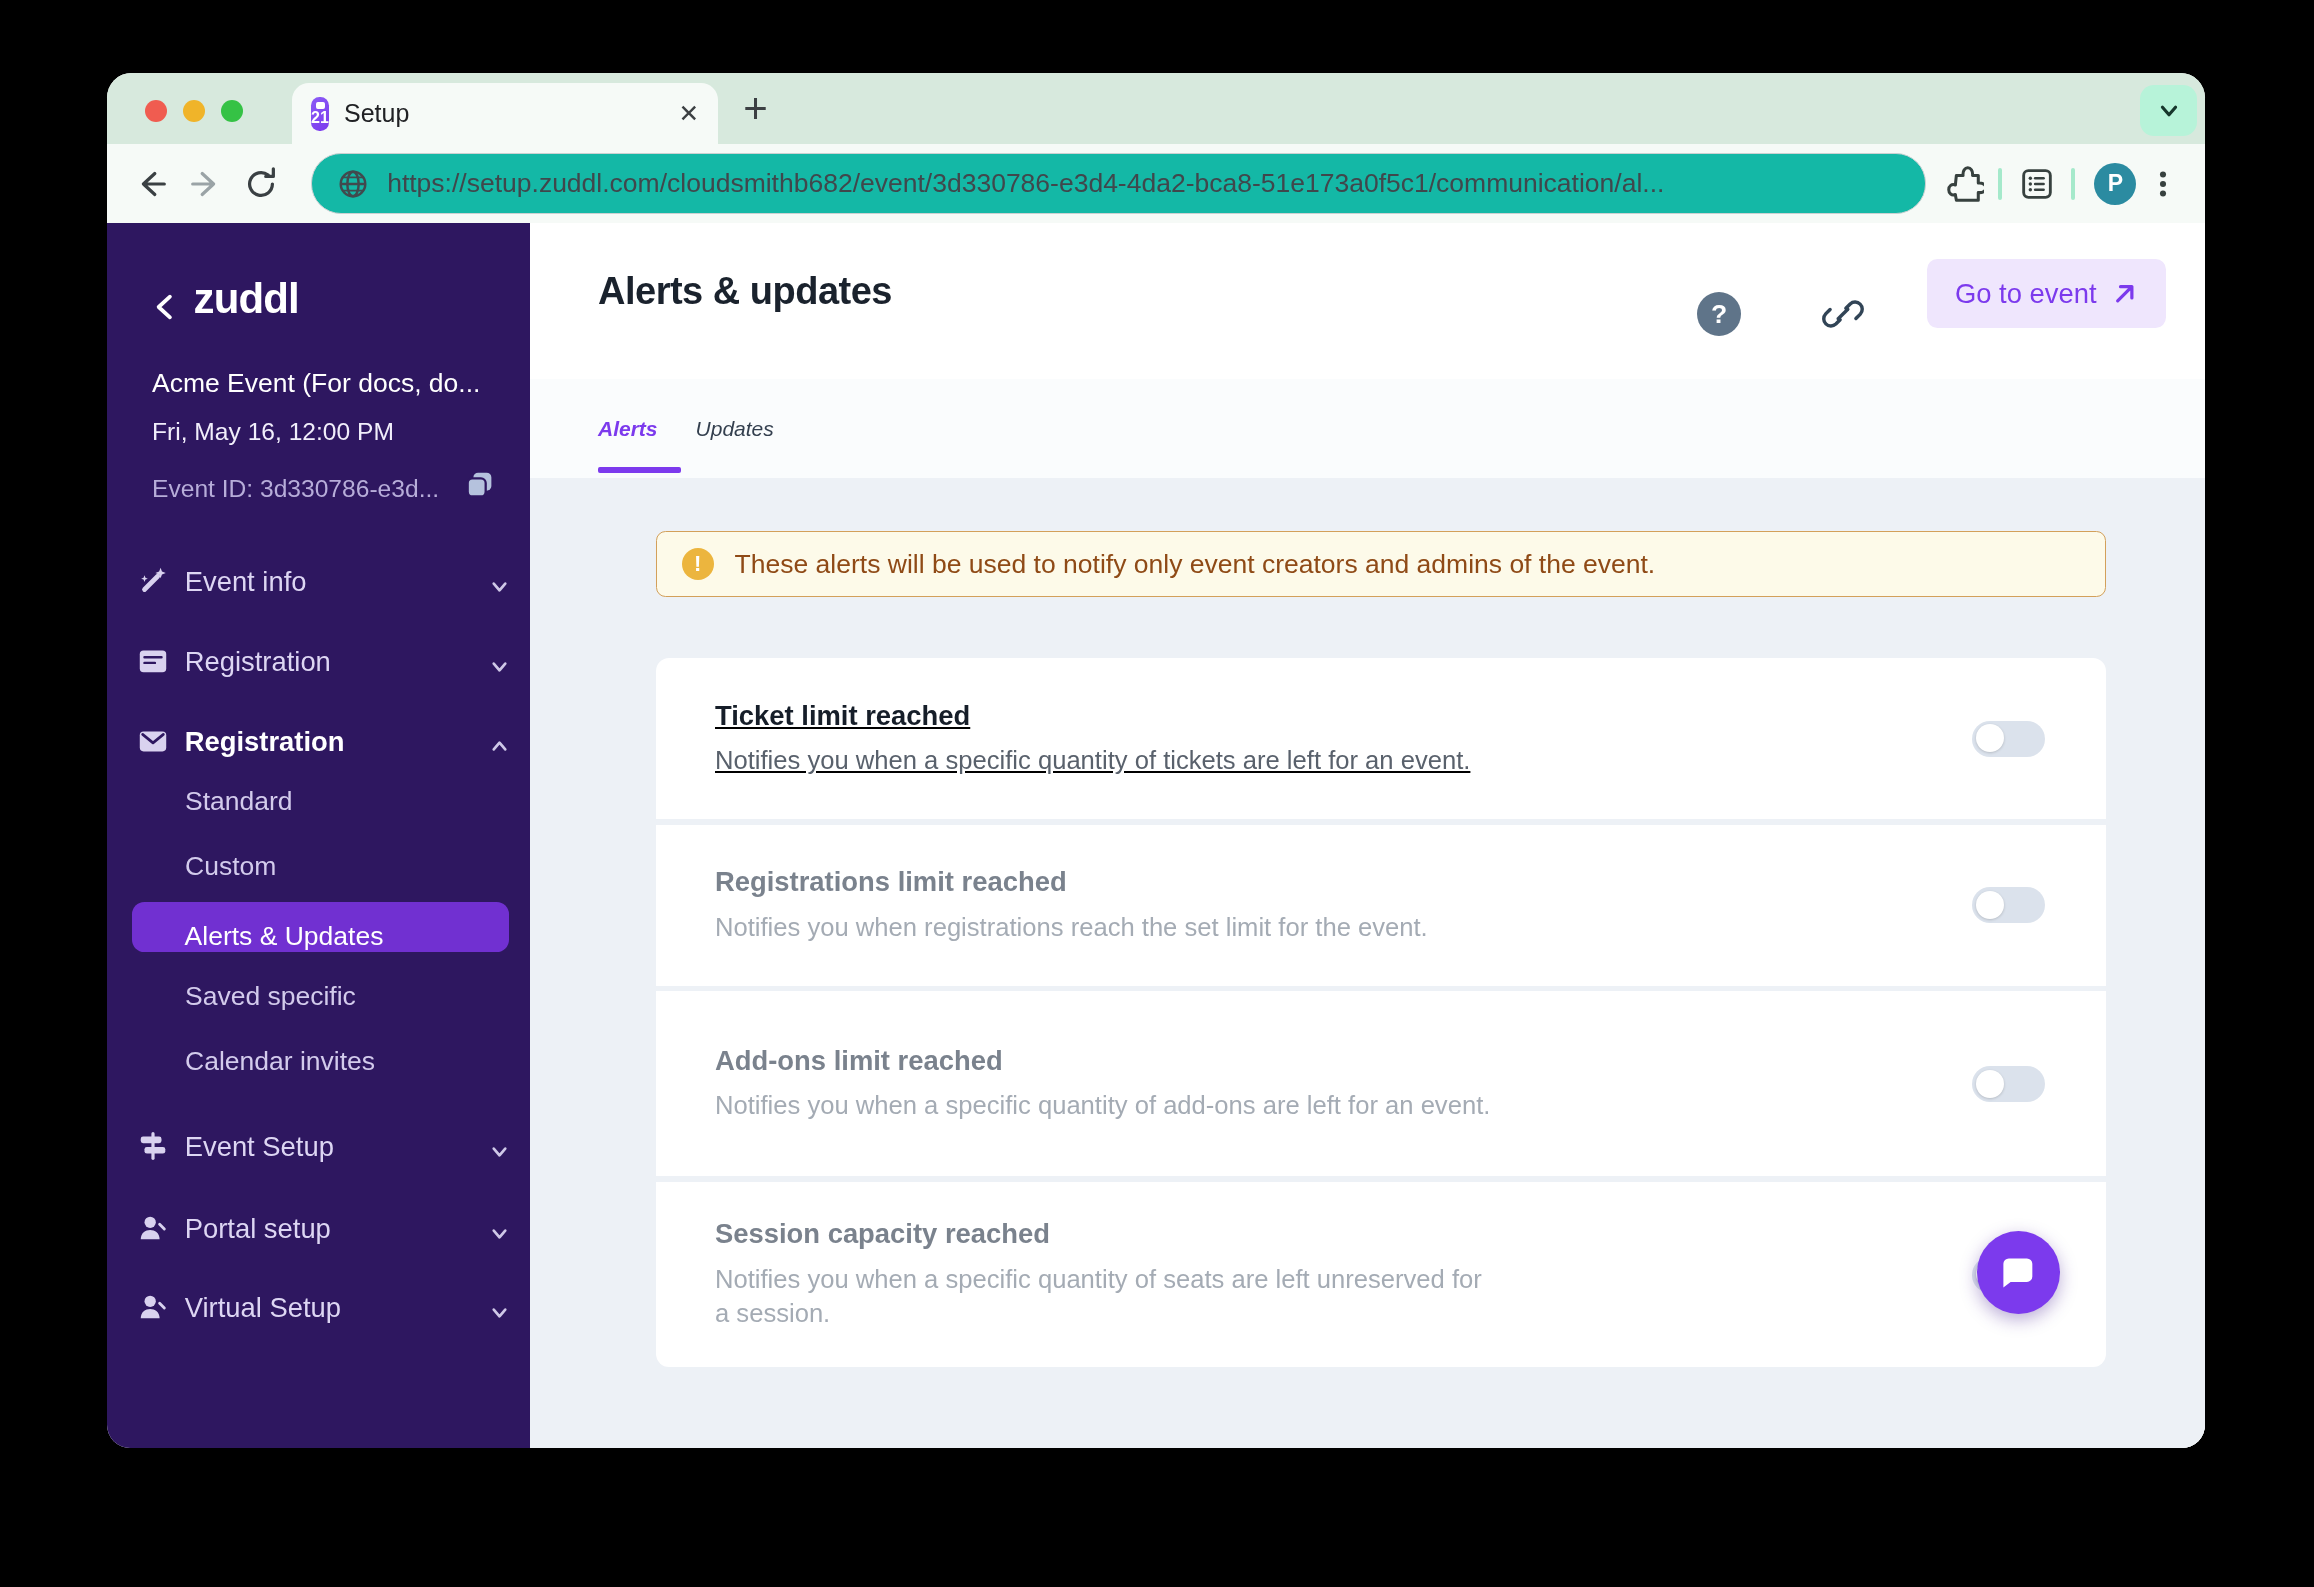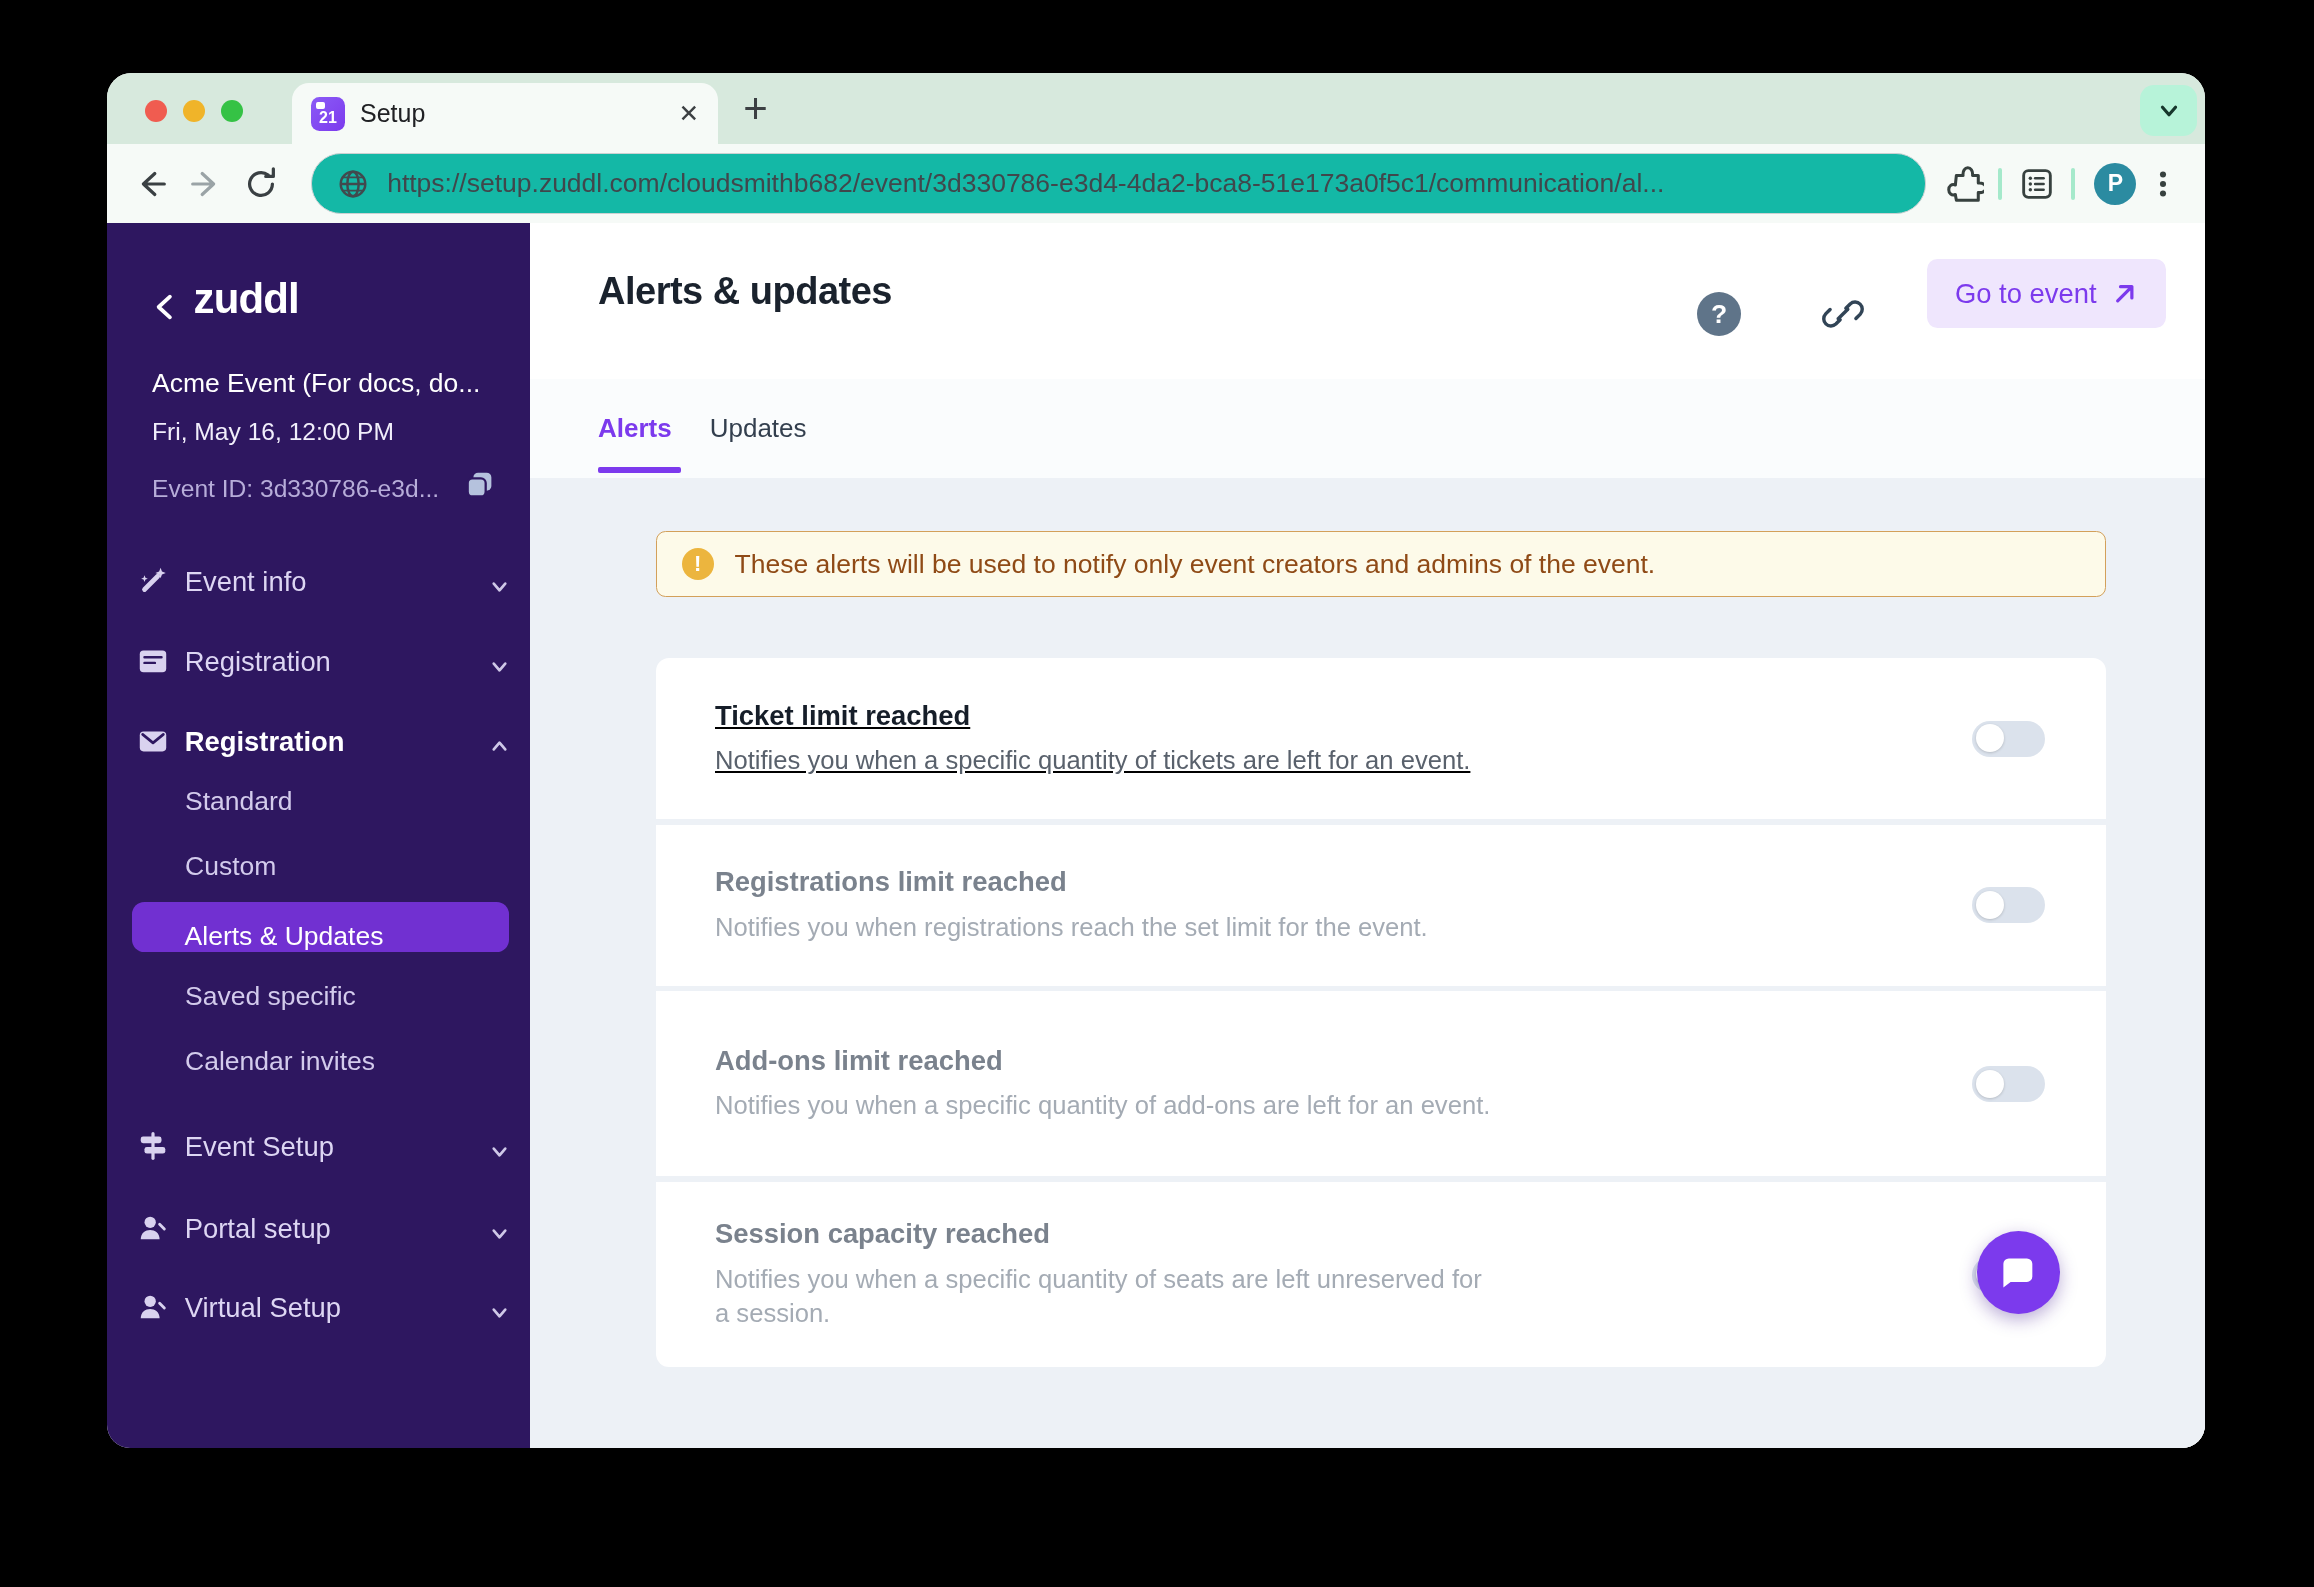--- a/index.html
+++ b/index.html
@@ -15,21 +15,21 @@
   }
   
   .tabstrip{ position:relative; height:71px; background:#d7e9dd; flex:0 0 auto; }
   .traffic{ position:absolute; left:38px; top:27.4px; display:flex; gap:16px; }
   .dot{ width:22px; height:22px; border-radius:50%; }
   .dot.red{ background:#f05c50; } .dot.yellow{ background:#f0b429; } .dot.green{ background:#35c245; }
   .tab{
     position:absolute; left:185px; top:10.4px; width:426px; height:61px;
     background:#f6faf7; border-radius:17px 17px 0 0; display:flex; align-items:center; padding:0 19px;
   }
-  .favicon{ width:34px; height:34px; border-radius:8.5px; background:linear-gradient(135deg,#8b5cf6,#7c3aed);
+  .favicon{ width:18px; height:34px; border-radius:8.5px; background:linear-gradient(135deg,#8b5cf6,#7c3aed);
     position:relative; display:flex; align-items:flex-end; justify-content:center; flex:0 0 auto;}
   .favicon .notch{ position:absolute; left:4.7px; top:4.7px; width:9.5px; height:7.6px; background:#fff; border-radius:1.9px;}
   .fav21{ color:#fff; font-size:16px; font-weight:bold; line-height:1; margin-bottom:4.7px;}
   .tab-title{ margin-left:15px; font-size:25px; color:#202124; flex:1; }
   .tab-close{ font-size:24.6px; color:#3c4043; }
   .newtab{ position:absolute; left:626px; top:13.2px; width:45px; height:45px; display:flex; align-items:center; justify-content:center;
     font-size:42px; font-weight:300; color:#3c4043; border-radius:9.5px;}
   .tabsearch{ position:absolute; right:7.6px; top:12.3px; width:57px; height:51px; background:#b7f3d9; border-radius:14px;
     display:flex; align-items:center; justify-content:center; }
   
@@ -62,21 +62,21 @@
   
   .main{ flex:1; display:flex; flex-direction:column; min-width:0; background:#fff;}
   .mheader{ height:156px; position:relative; background:#fff; flex:0 0 auto;}
   .mtitle{ position:absolute; left:68px; top:47px; font-size:38px; font-weight:bold; color:#1a222d; letter-spacing:-0.5px;}
   .helpbtn{ position:absolute; right:464px; top:69px; width:44px; height:44px; border-radius:50%; background:#5f7489;
     color:#fff; font-size:26.5px; font-weight:bold; display:flex; align-items:center; justify-content:center;}
   .linkbtn{ position:absolute; right:339px; top:67px; width:47px; height:47px; display:flex; align-items:center; justify-content:center;}
   .goto-btn{ position:absolute; right:39px; top:36px; height:69px; padding:0 28px; background:#efe6fd; border-radius:10.4px;
     display:flex; align-items:center; gap:15px; color:#7c3aed; font-size:27.4px; font-weight:500;}
   .tabbar{ height:99px; background:#fafcfd; position:relative; display:flex; align-items:center; padding-left:68px; gap:38px; flex:0 0 auto;}
-  .mtab{ font-size:26px; color:#333f4e; }
+  .mtab{ font-size:21px; color:#333f4e;font-style:italic; }
   .mtab.active{ color:#7c3aed; font-weight:bold; }
   .tab-underline{ position:absolute; left:68px; bottom:4.7px; width:83px; height:6.6px; background:#7c3aed; border-radius:1.9px;}
   .content{ flex:1; background:#edf1f6; padding:53px 99px 0 126px; position:relative; min-height:0;}
   .banner{ height:66px; border:1.9px solid #d3a05a; background:#fdfae9; border-radius:9.5px; display:flex; align-items:center; padding:0 24.6px;}
   .banner-icon{ width:32px; height:32px; border-radius:50%; background:#ecb53e; color:#fff; font-size:22px; font-weight:bold;
     display:flex; align-items:center; justify-content:center; flex:0 0 auto;}
   .banner-text{ margin-left:21px; font-size:26.5px; color:#8f4a16; }
   .cards{ margin-top:61px; display:flex; flex-direction:column; gap:5.7px; }
   .card{ background:#fff; display:flex; align-items:center; justify-content:space-between; padding:0 61px 0 59px; }
   .card.h1{ height:161px; } .card.h2{ height:185px; }

